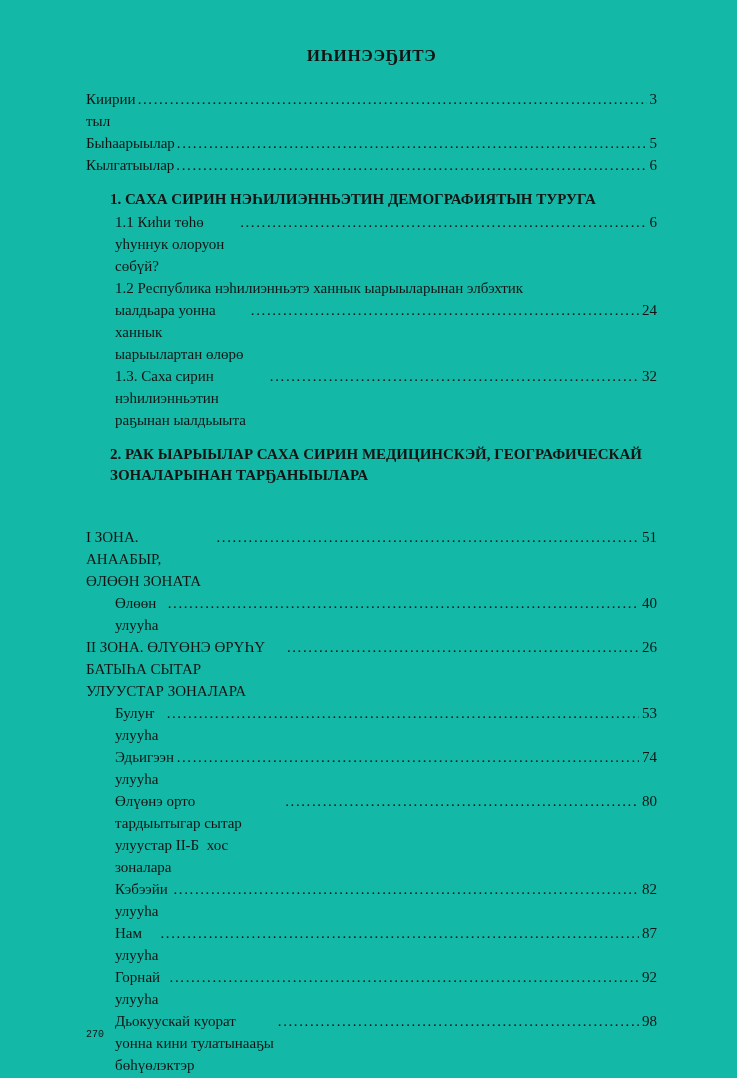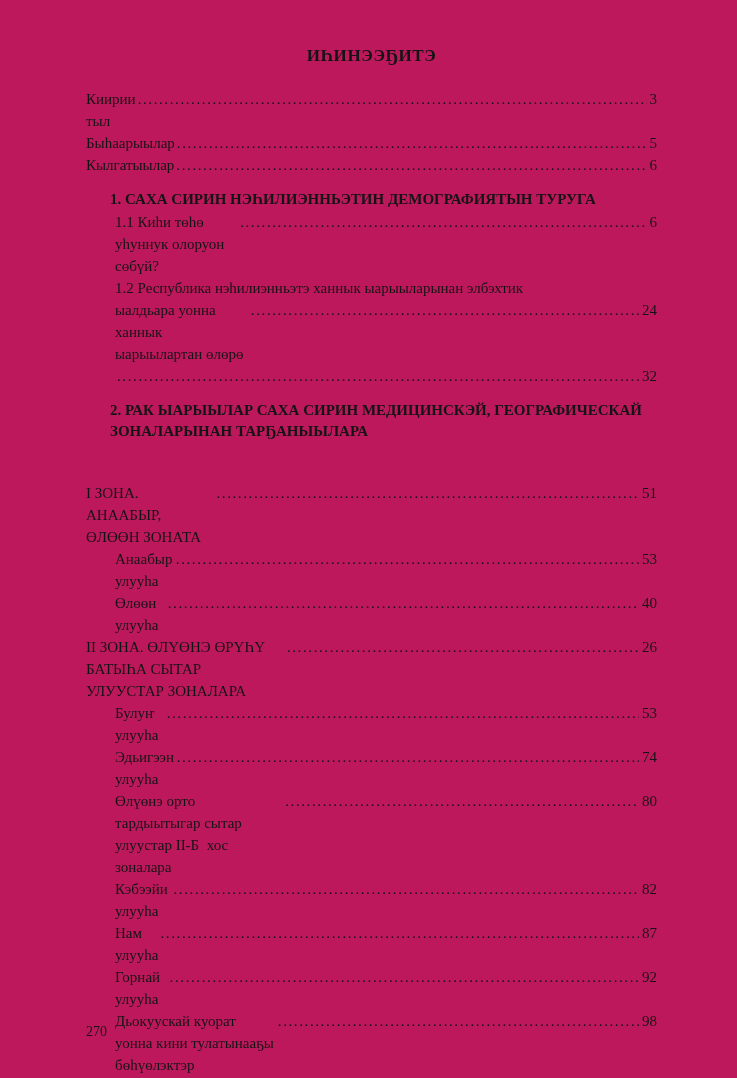--- a/index.html
+++ b/index.html
@@ -3,21 +3,21 @@
 <meta charset="utf-8">
 <style>
   html, body { margin: 0; padding: 0; }
   body {
     width: 737px; height: 1078px;
     background: #fbfbf9;
     color: #141414;
     font-family: "Liberation Serif", "DejaVu Serif", serif;
     overflow: hidden;
   }
-  .sheet { position: relative; width: 737px; height: 1078px; background: #be185d; }
+  .sheet { position: relative; width: 737px; height: 1078px; background: #14b8a6; }
   .content { position: absolute; left: 86px; right: 80px; top: 46px; }
   .title {
     text-align: center;
     font-size: 17px;
     font-weight: bold;
     letter-spacing: 0.6px;
     margin: 0 0 22px 0;
   }
   .row {
     display: flex;
@@ -40,21 +40,22 @@
   }
   .leader::after {
     content: "..........................................................................................................................................................";
     letter-spacing: 1.6px;
   }
   .pg { flex: none; }
   .folio {
     position: absolute;
     left: 86px;
     bottom: 38px;
-    font-size: 14px;
+    font-size: 10px;
+    font-family: Liberation Mono, monospace;
   }
 </style>
 </head>
 <body>
 
 <div class="sheet">
   <div class="content">
     <h1 class="title">ИҺИНЭЭҔИТЭ</h1>
     <div id="toc">
         <div class="row plain">
@@ -82,35 +83,31 @@
         </div>
         <div class="row sub">
           <span class="label">1.2 Республика нэһилиэнньэтэ ханнык ыарыыларынан элбэхтик</span>
         </div>
         <div class="row sub">
           <span class="label">ыалдьара уонна ханнык ыарыылартан өлөрө</span>
           <span class="leader"></span>
           <span class="pg">24</span>
         </div>
         <div class="row sub">
+          <span class="label">1.3. Саха сирин нэһилиэнньэтин раҕынан ыалдьыыта</span>
           <span class="leader"></span>
           <span class="pg">32</span>
         </div>
         <div class="row heading gap1">
           <span class="label">2. РАК ЫАРЫЫЛАР САХА СИРИН МЕДИЦИНСКЭЙ, ГЕОГРАФИЧЕСКАЙ ЗОНАЛАРЫНАН ТАРҔАНЫЫЛАРА</span>
         </div>
         <div class="row zone gap3">
           <span class="label">I ЗОНА. АНААБЫР, ӨЛӨӨН ЗОНАТА</span>
           <span class="leader"></span>
           <span class="pg">51</span>
-        </div>
-        <div class="row sub">
-          <span class="label">Анаабыр улууһа</span>
-          <span class="leader"></span>
-          <span class="pg">53</span>
         </div>
         <div class="row sub">
           <span class="label">Өлөөн улууһа</span>
           <span class="leader"></span>
           <span class="pg">40</span>
         </div>
         <div class="row zone gap2">
           <span class="label">II ЗОНА. ӨЛҮӨНЭ ӨРҮҺҮ БАТЫҺА СЫТАР  УЛУУСТАР ЗОНАЛАРА</span>
           <span class="leader"></span>
           <span class="pg">26</span>

